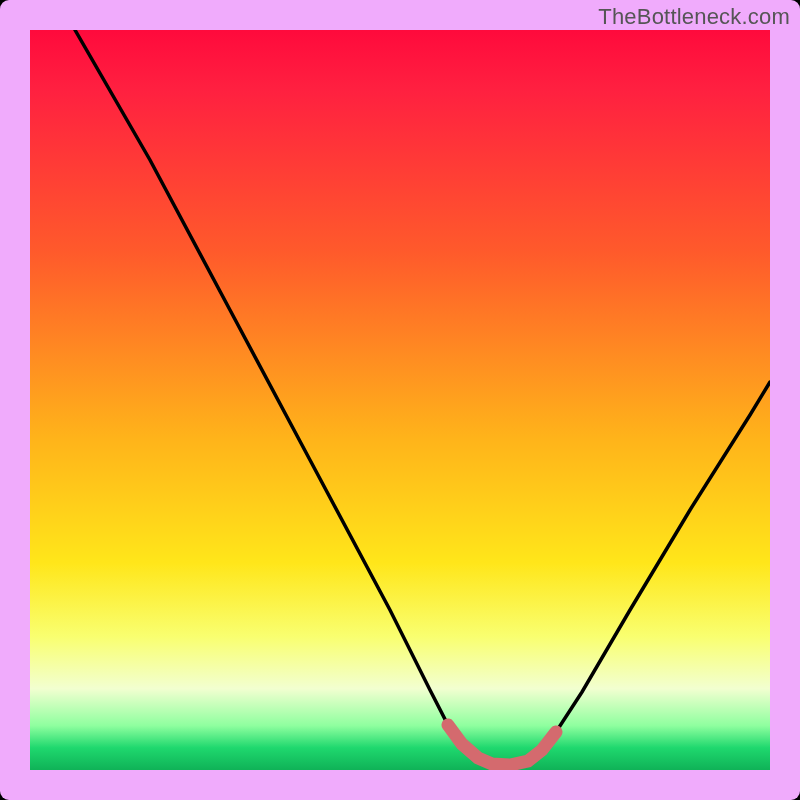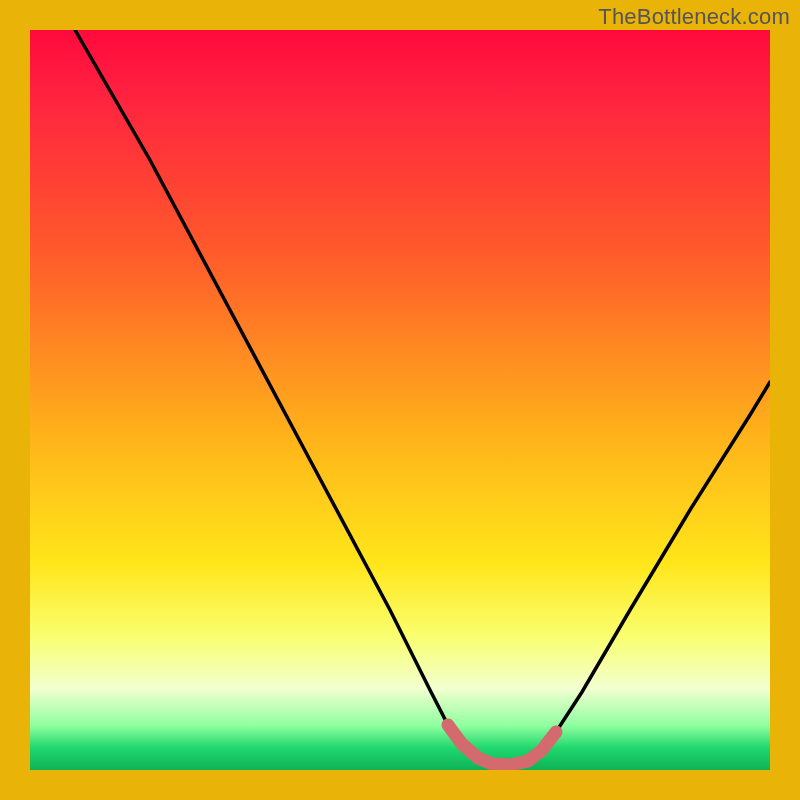--- a/index.html
+++ b/index.html
@@ -8,21 +8,22 @@
     width: 800px;
     height: 800px;
     background: #000;
     overflow: hidden;
     font-family: Arial, Helvetica, sans-serif;
   }
   .frame {
     position: relative;
     width: 800px;
     height: 800px;
-    background: #eab308;
+    background: #f0abfc;
+    border-radius: 9px;
   }
   .watermark {
     position: absolute;
     top: 4px;
     right: 10px;
     color: #555;
     font-size: 22px;
     font-weight: 500;
     letter-spacing: 0.2px;
     z-index: 30;

